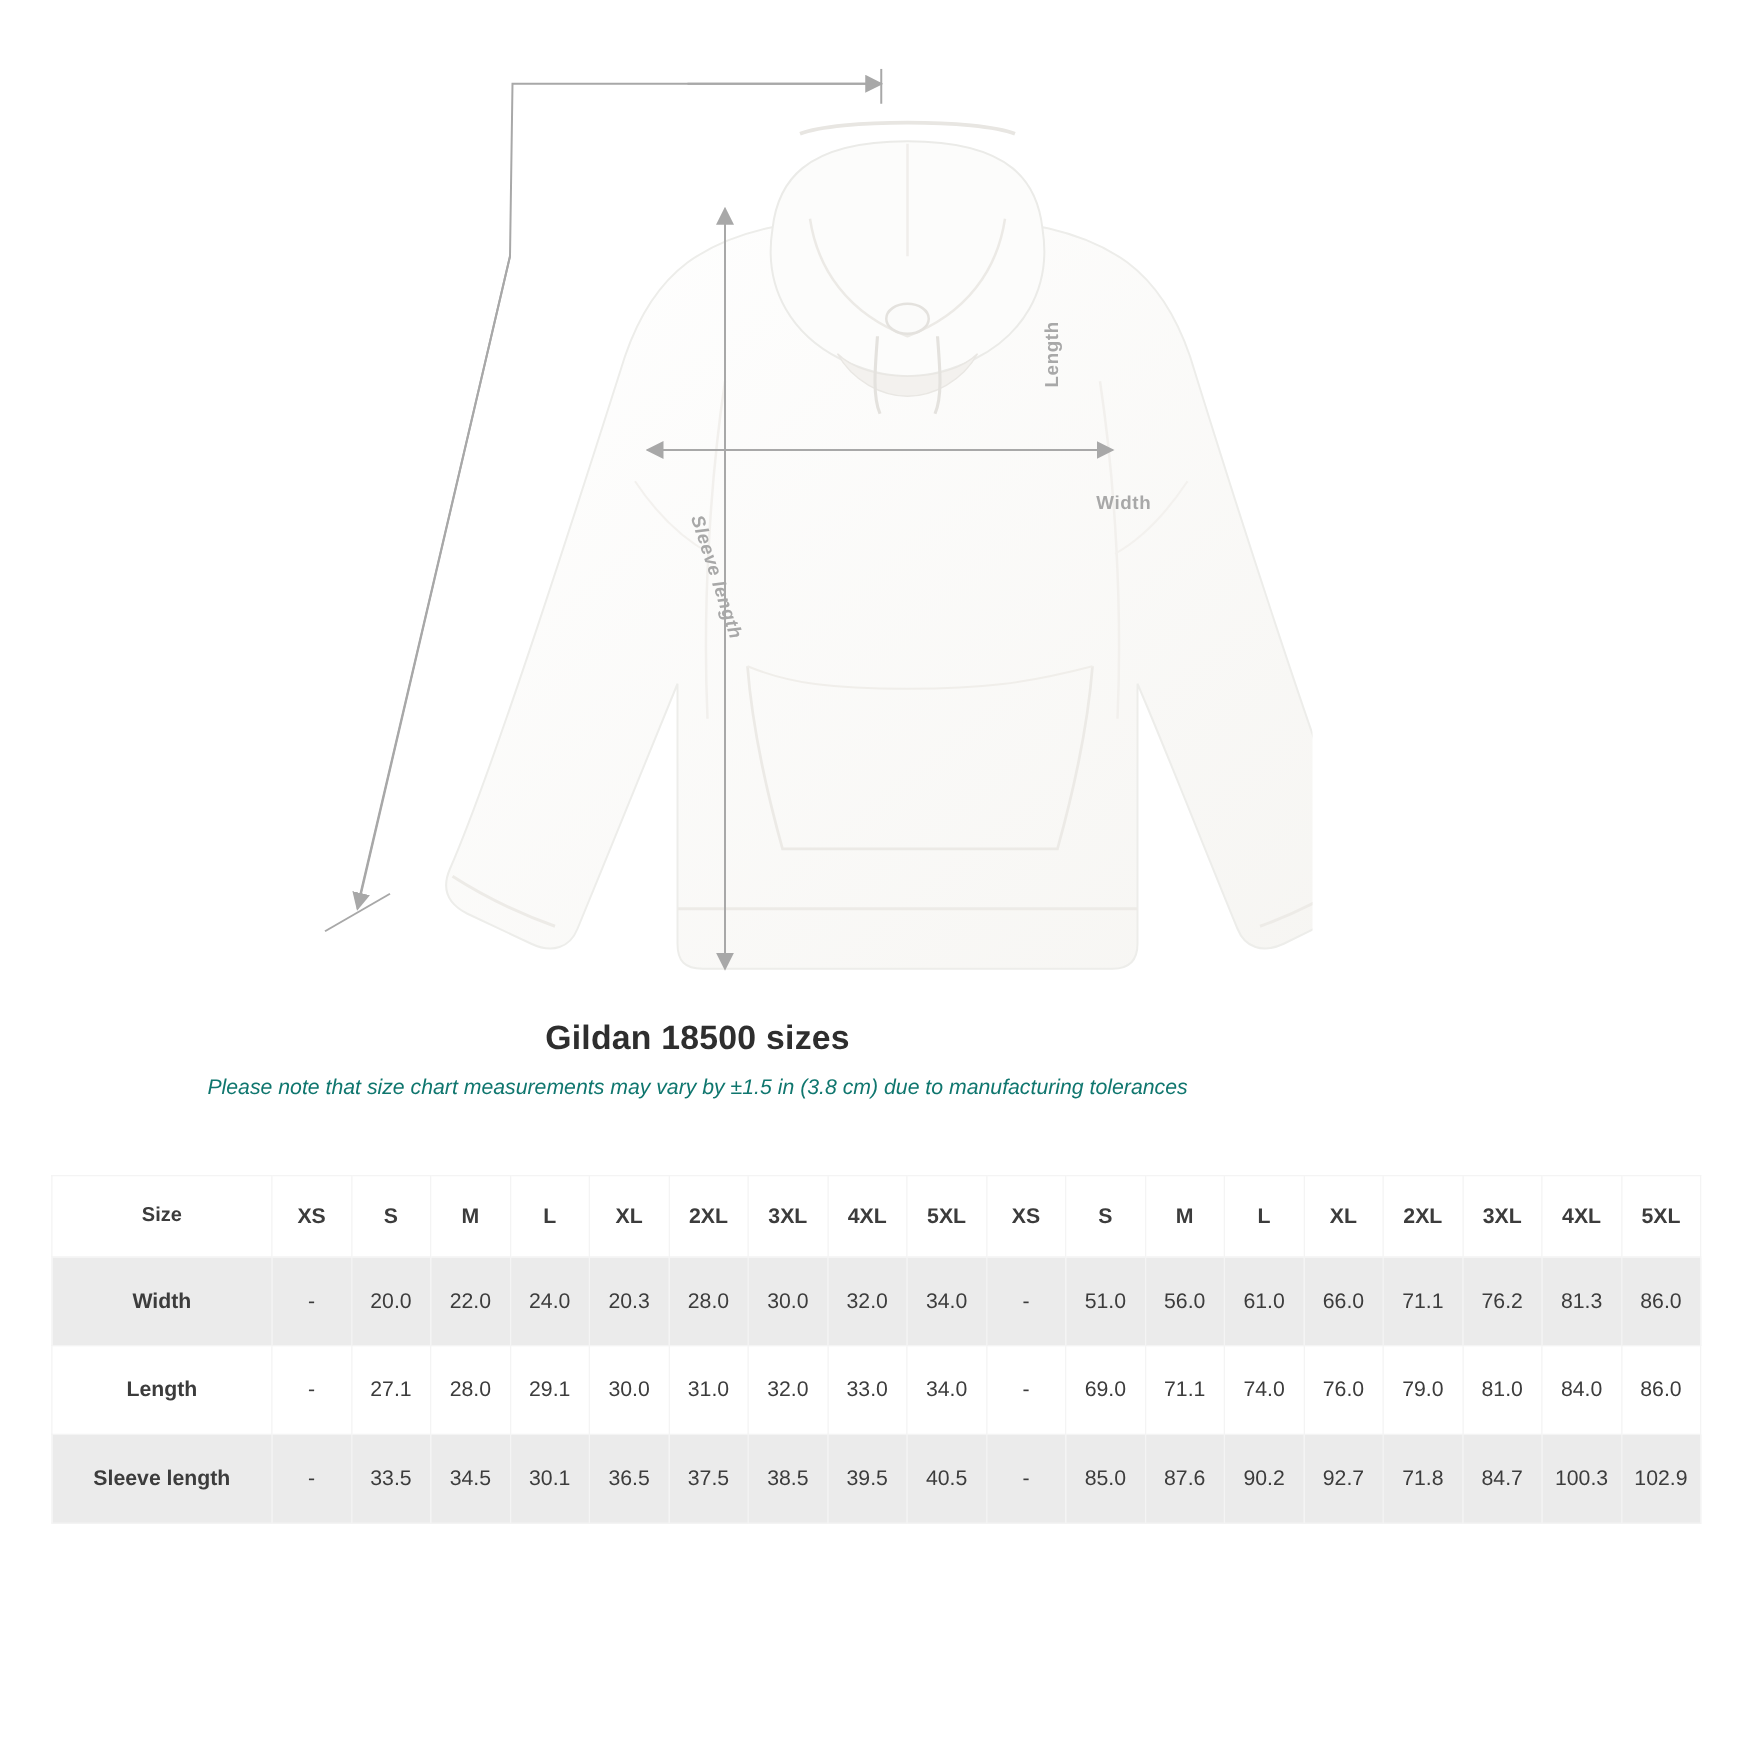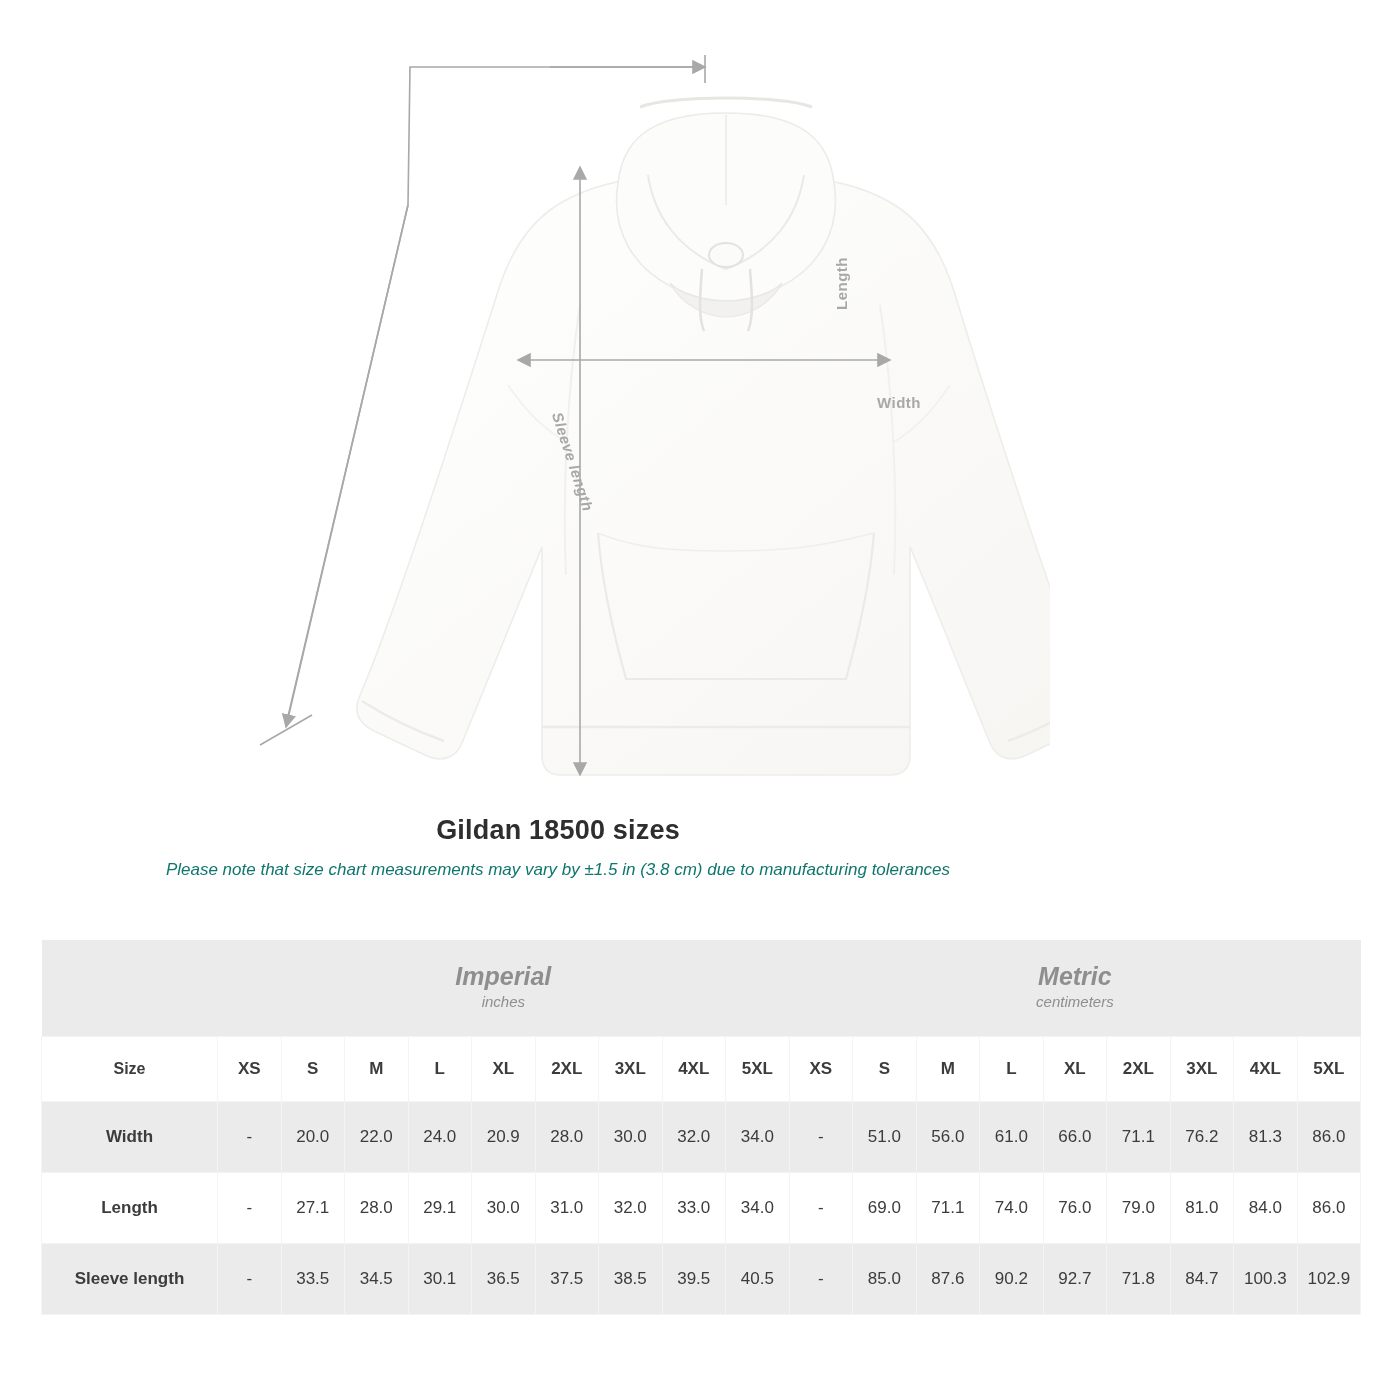--- a/index.html
+++ b/index.html
@@ -267,31 +267,20 @@
         <col class="c-unit">
         <col class="c-unit">
         <col class="c-unit">
         <col class="c-unit">
       <col class="c-unit">
         <col class="c-unit">
         <col class="c-unit">
         <col class="c-unit">
     </colgroup>
     <tbody id="table-body">
-      <tr class="unit-head">
-        <td class="blank"></td>
-        <td colspan="9">
-          <div class="unit-name">Imperial</div>
-          <div class="unit-sub">inches</div>
-        </td>
-        <td colspan="9">
-          <div class="unit-name">Metric</div>
-          <div class="unit-sub">centimeters</div>
-        </td>
-      </tr>
 
       <tr class="size-head">
         <td class="rowlabel">Size</td>
         <td>XS</td>
         <td>S</td>
         <td>M</td>
         <td>L</td>
         <td>XL</td>
         <td>2XL</td>
         <td>3XL</td>
@@ -307,21 +296,21 @@
         <td>4XL</td>
         <td>5XL</td>
       </tr>
 
       <tr class="data-row shade">
         <td class="rowlabel">Width</td>
         <td>-</td>
         <td>20.0</td>
         <td>22.0</td>
         <td>24.0</td>
-        <td>20.9</td>
+        <td>20.3</td>
         <td>28.0</td>
         <td>30.0</td>
         <td>32.0</td>
         <td>34.0</td>
         <td>-</td>
         <td>51.0</td>
         <td>56.0</td>
         <td>61.0</td>
         <td>66.0</td>
         <td>71.1</td>

